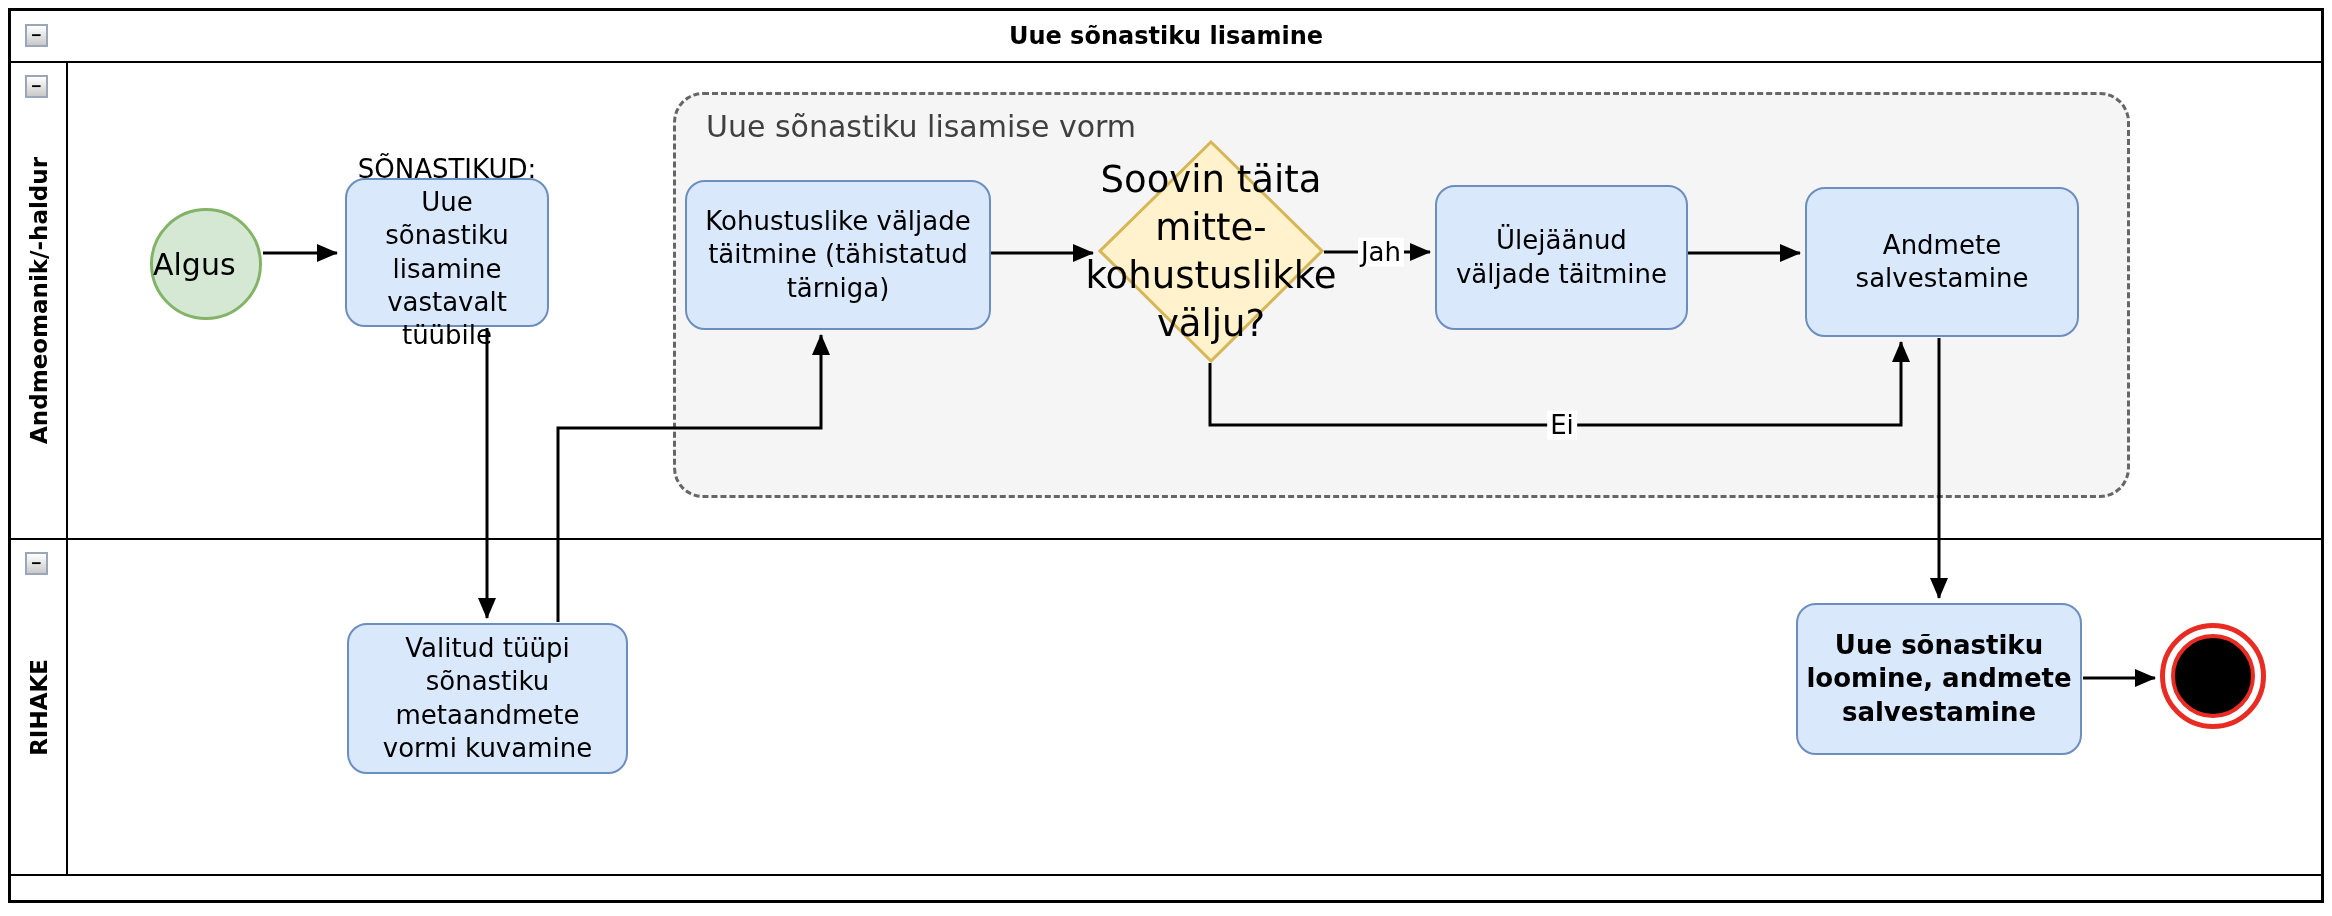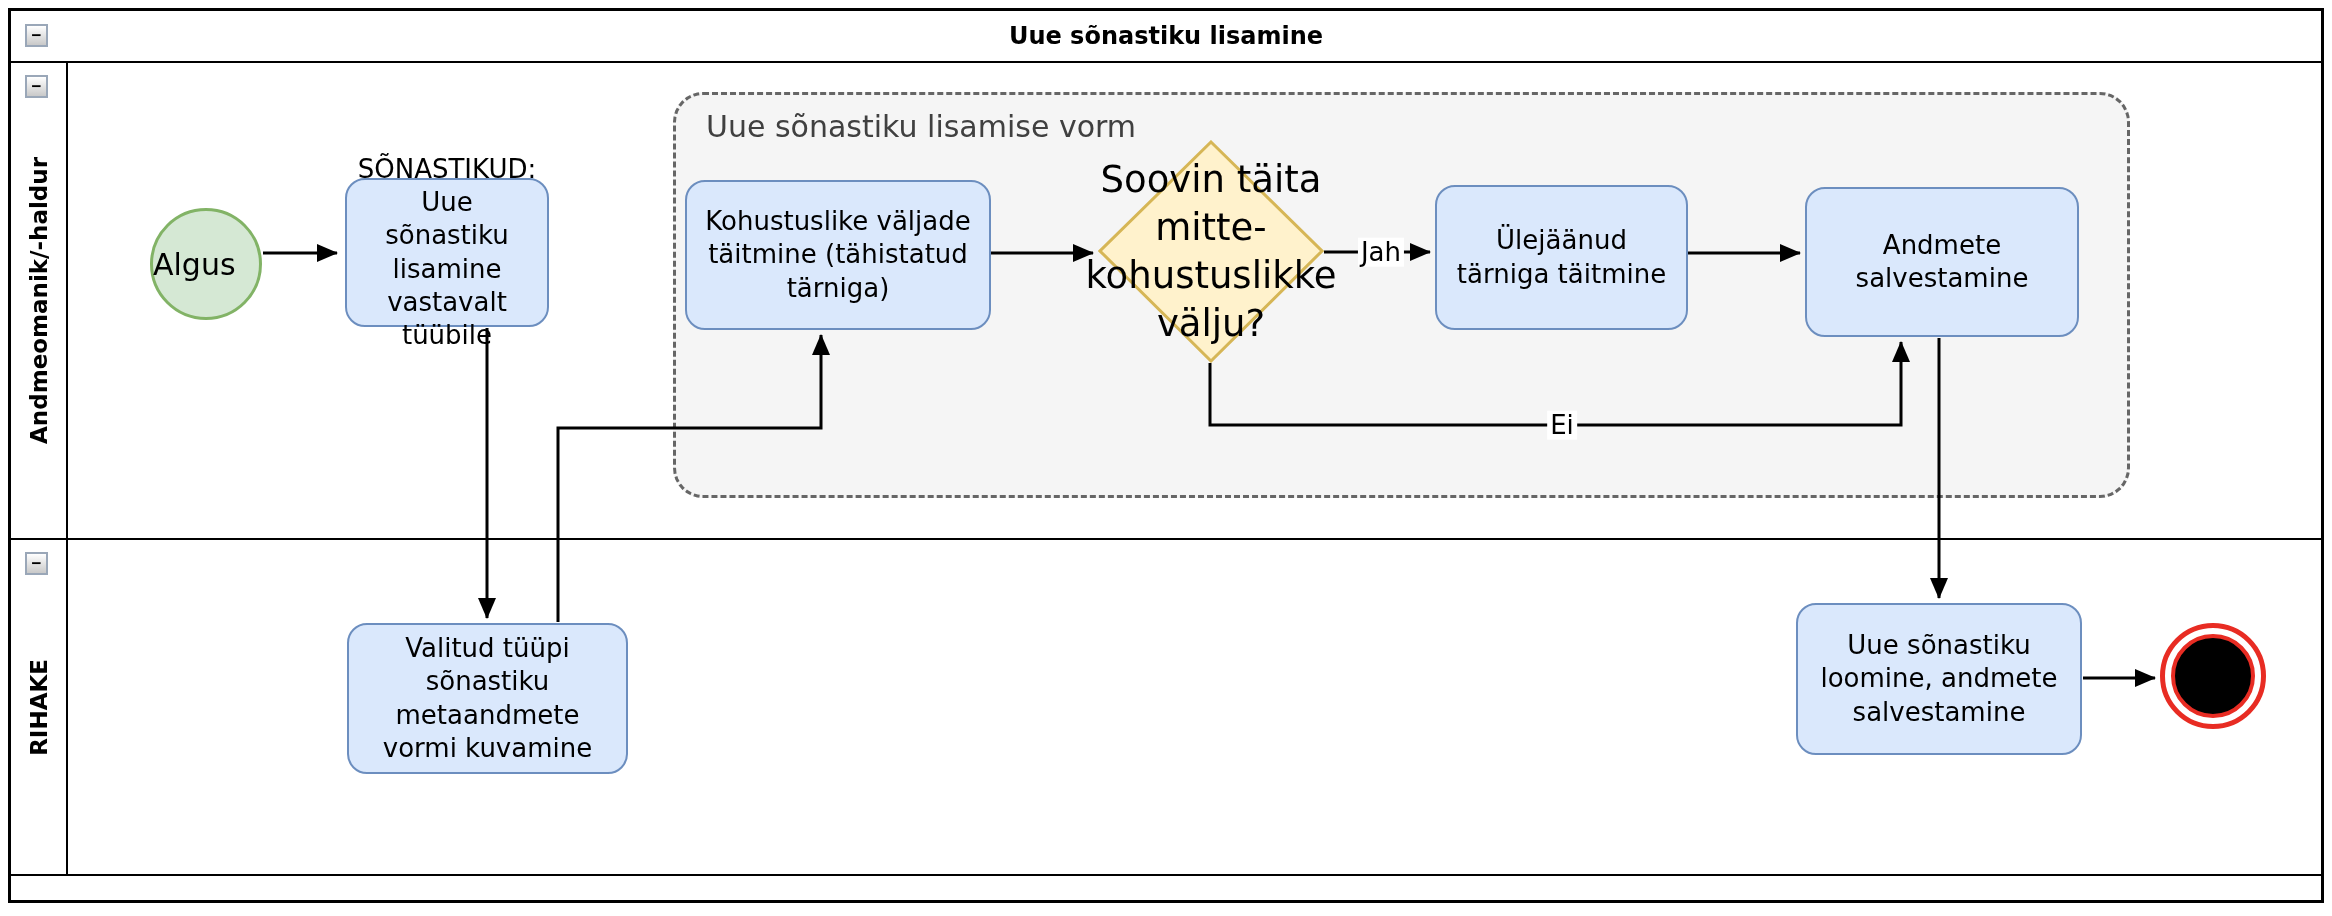--- a/index.html
+++ b/index.html
@@ -165,36 +165,36 @@
       <polygon points="113,2 224,111 113,221 2,111" fill="var(--decision-fill)" stroke="var(--decision-border)" stroke-width="3"></polygon>
     </svg>
     <div class="gateway-label">Soovin täita
 mitte-
 kohustuslikke
 välju?</div>
   </div>
 
   <div class="task" style="left:1435px;top:185px;width:253px;height:145px;">
     <span>Ülejäänud
-tärniga täitmine</span>
+väljade täitmine</span>
   </div>
 
   <div class="task" style="left:1805px;top:187px;width:274px;height:150px;">
     <span>Andmete
 salvestamine</span>
   </div>
 
   <div class="task" style="left:347px;top:623px;width:281px;height:151px;">
     <span>Valitud tüüpi
 sõnastiku
 metaandmete
 vormi kuvamine</span>
   </div>
 
-  <div class="task" style="left:1796px;top:603px;width:286px;height:152px;">
+  <div class="task" style="left:1796px;top:603px;width:286px;height:152px;font-weight:bold;">
     <span>Uue sõnastiku
 loomine, andmete
 salvestamine</span>
   </div>
 
   <div class="end-event">
     <div class="end-event-inner"></div>
   </div>
 
   <div class="edge-label" style="left:1372px;top:252px;margin-left:9px;">Jah</div>

